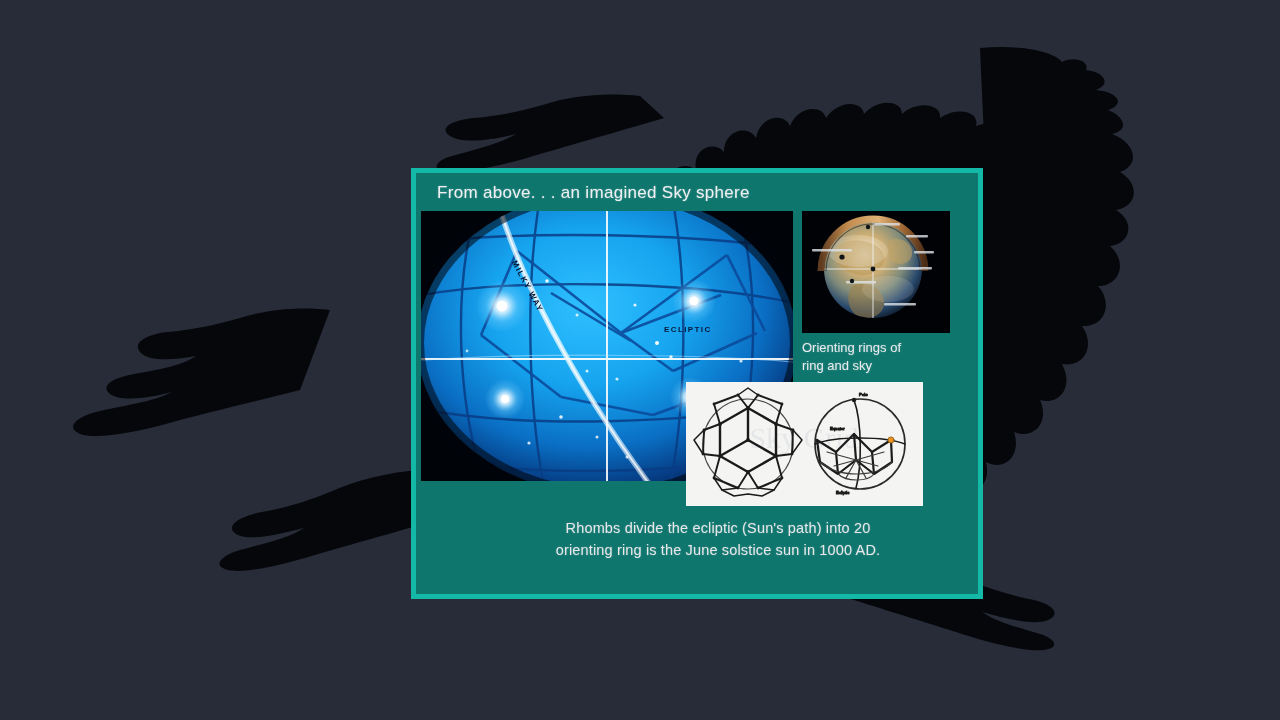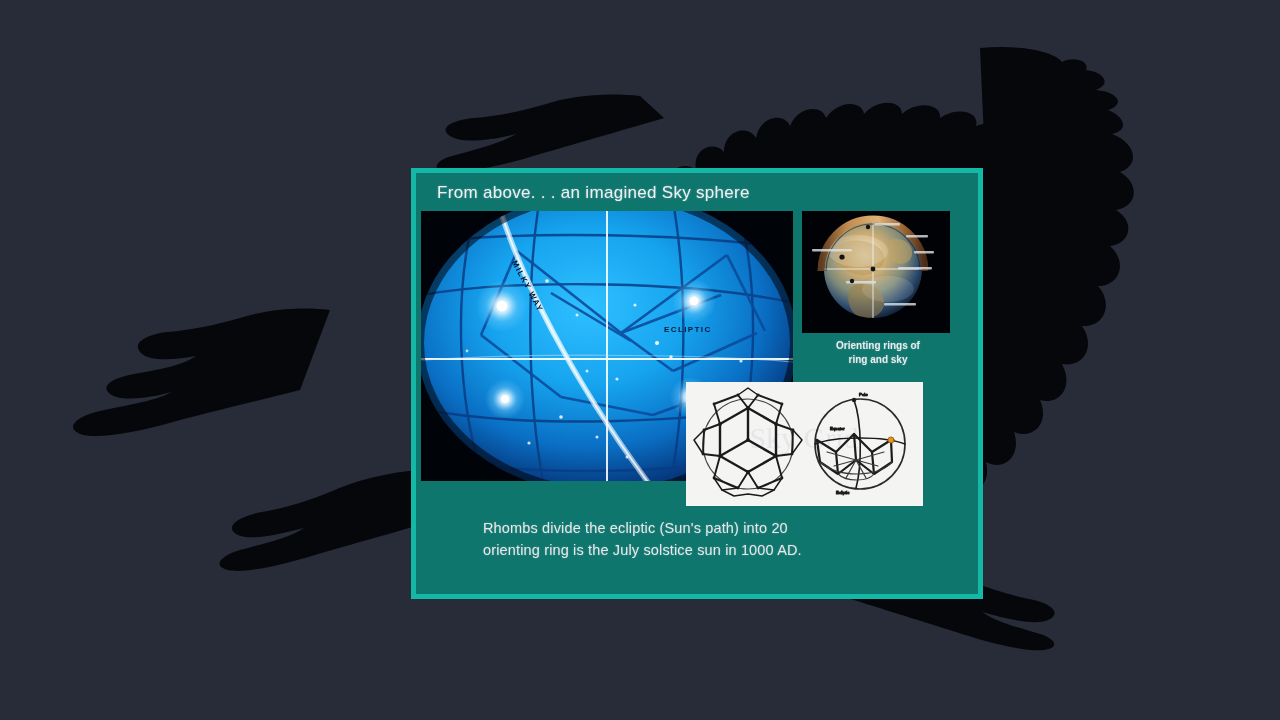--- a/index.html
+++ b/index.html
@@ -89,23 +89,23 @@
     width: 148px;
     height: 122px;
     overflow: hidden;
   }
 
   #orienting-rings-caption {
     position: absolute;
     left: 386px;
     top: 166px;
     width: 152px;
-    text-align: center;
-    font-size: 10px;
-    font-weight: bold;
+    text-align: left;
+    font-size: 13px;
+    font-weight: normal;
     line-height: 1.35;
     color: #e9ebee;
     text-shadow: 0 0 2px rgba(255,255,255,0.3);
   }
 
   
   #rhomb-panel {
     position: absolute;
     left: 270px;
     top: 209px;
@@ -120,20 +120,21 @@
   #slide-caption {
     position: absolute;
     left: 67px;
     top: 344px;
     width: 470px;
     font-size: 14.5px;
     line-height: 1.55;
     color: #e6e8ea;
     letter-spacing: 0.15px;
     text-shadow: 0 0 2px rgba(255,255,255,0.25);
+    text-align: center;
   }
   #slide-caption span { display: block; white-space: nowrap; }
 </style>
 </head>
 <body>
 
 <svg id="ink-splatter" viewBox="0 0 1280 720" xmlns="http://www.w3.org/2000/svg">
   <path fill="#05070b" d="
     M 980 48
     C 1020 44, 1055 52, 1062 62
@@ -502,16 +503,16 @@
 
         <text x="173" y="14" font-family="'Liberation Sans', sans-serif" font-size="4.4" fill="#2b2b2b">Pole</text>
         <text x="144" y="48" font-family="'Liberation Sans', sans-serif" font-size="4.2" fill="#4a4a4a">Equator</text>
         <text x="150" y="112" font-family="'Liberation Sans', sans-serif" font-size="4.2" fill="#4a4a4a">Ecliptic</text>
       </g>
     </svg>
   </div>
 
   <div id="slide-caption">
     <span>Rhombs divide the ecliptic (Sun's path) into 20</span>
-    <span>orienting ring is the July solstice sun in 1000 AD.</span>
+    <span>orienting ring is the June solstice sun in 1000 AD.</span>
   </div>
 
 </div>
 
 </body></html>

